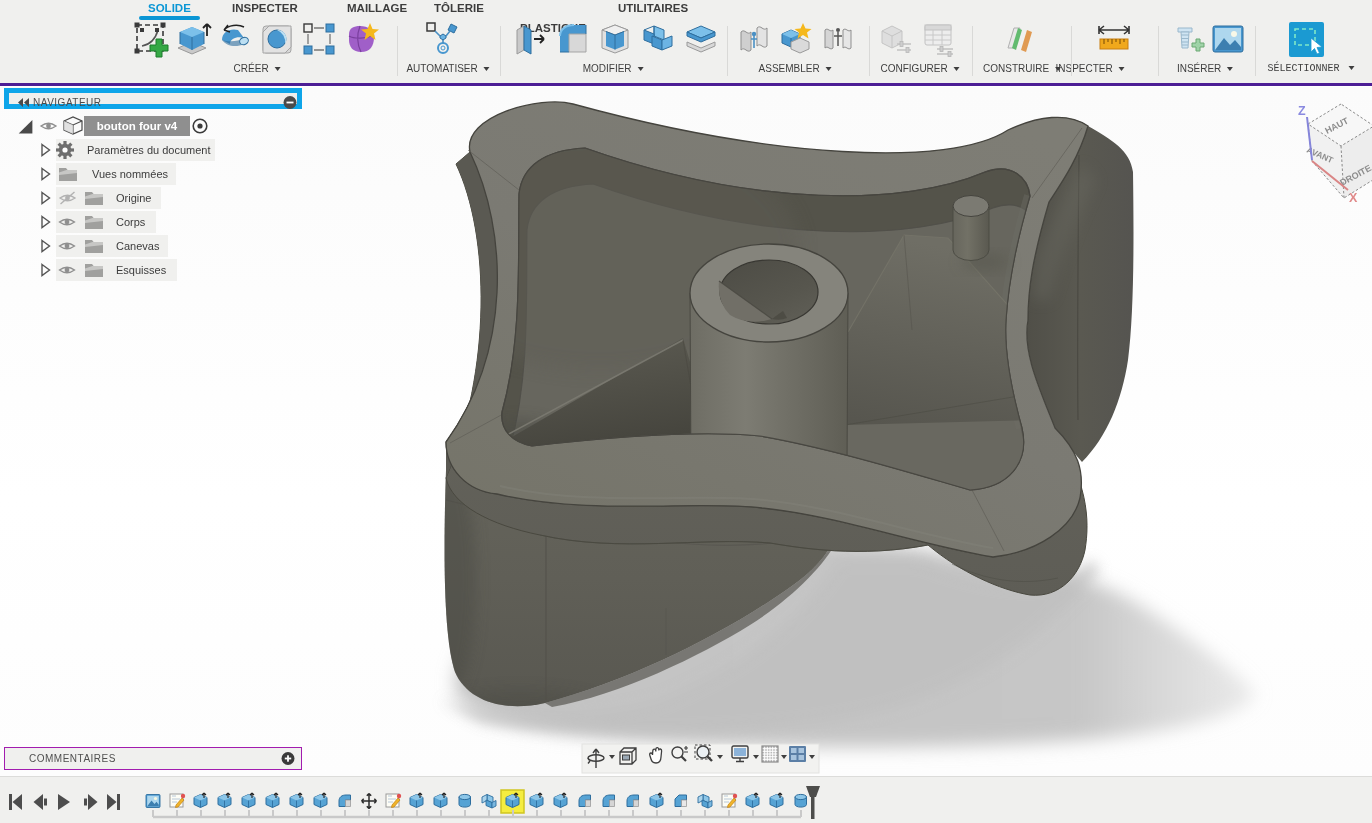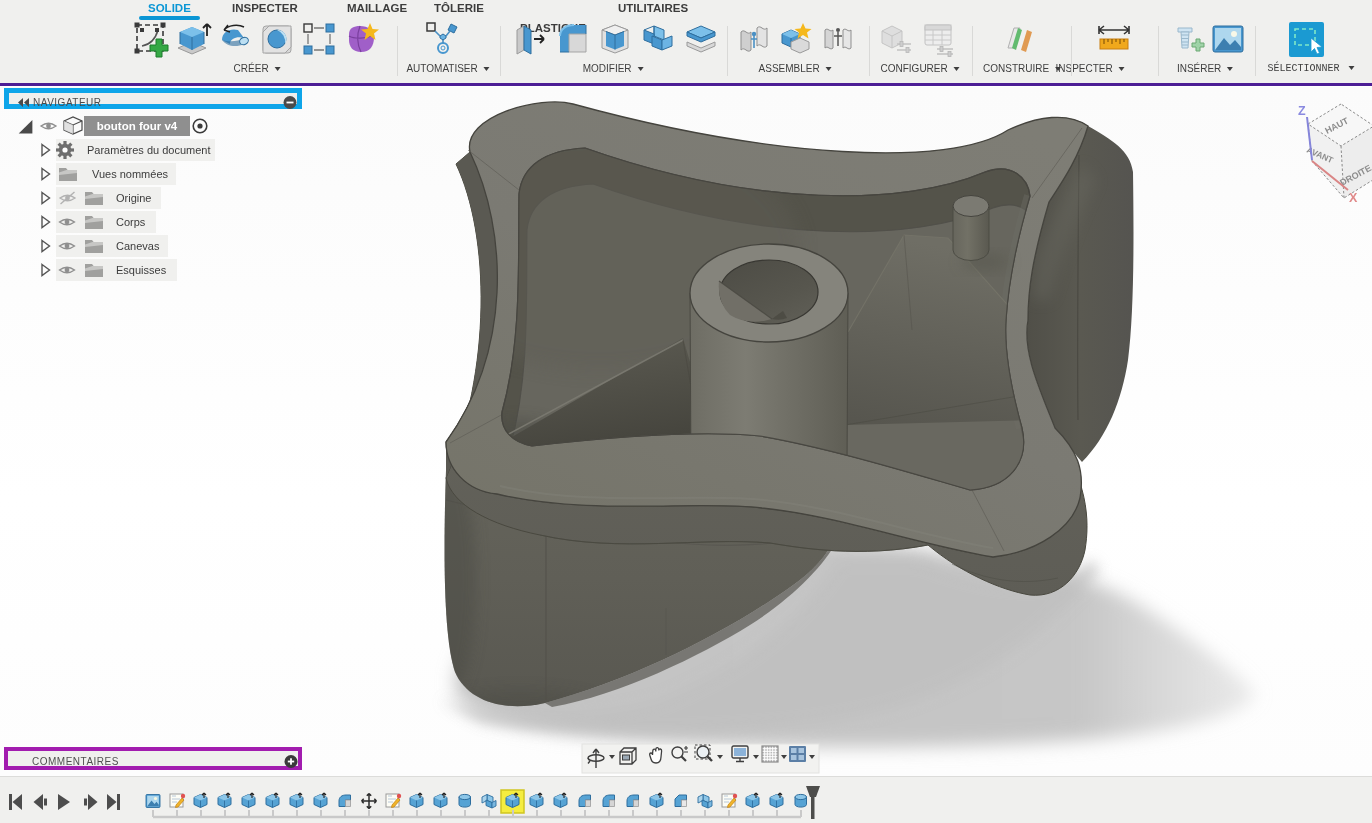--- a/index.html
+++ b/index.html
@@ -10,21 +10,21 @@
 .tab { position:absolute; top:2px; height:15px; font-size:11.5px; font-weight:bold; color:#3c3c3c; }
 .tab.active { color:#0a96d5; }
 #tabline { position:absolute; left:139px; top:16px; width:61px; height:4px; background:#0a96d5; border-radius:2px; }
 #conception { position:absolute; left:11px; top:11px; width:108px; height:55px; background:#f6f6f4; border:1px solid #d2d2d0; border-radius:4px; color:#3f3f3f; font-size:11px; font-weight:bold; text-align:center; line-height:53px; }
 .glabel { position:absolute; top:63px; font-size:10px; color:#3e3e3e; white-space:nowrap; transform:translateX(-50%); }
 .caret { display:inline-block; width:0; height:0; border-left:3.5px solid transparent; border-right:3.5px solid transparent; border-top:4px solid #3e3e3e; margin-left:3px; margin-bottom:1px; }
 .gdiv { position:absolute; top:26px; width:1px; height:50px; background:#d9d9d7; }
 
 #navheader { position:absolute; left:4px; top:88px; width:298px; height:21px; background:#efefed; border:5px solid #0ea5e9; font-size:10px; color:#4a4a4a; letter-spacing:0.5px; line-height:19px; }
 
-#comments { position:absolute; left:4px; top:747px; width:298px; height:23px; background:#f0f0ee; border:4px solid #a21caf; font-size:10px; color:#4f4f4f; letter-spacing:0.5px; line-height:21px; }
+#comments { position:absolute; left:4px; top:747px; width:298px; height:23px; background:#f0f0ee; border:1px solid #a21caf; font-size:10px; color:#4f4f4f; letter-spacing:0.5px; line-height:21px; }
 
 #timeline { position:absolute; left:0; top:776px; width:1372px; height:47px; background:#f0f0ee; border-top:1px solid #dcdcda; }
 </style>
 </head>
 <body>
 <div id="app">
 <div id="canvas-bg" style="position:absolute;left:0;top:87px;width:1372px;height:689px;background:linear-gradient(180deg,#fbfbfb 0%,#ffffff 60%,#fdfdfd 100%);"></div>
 <svg id="scene" style="position:absolute;left:0;top:87px;" width="1372" height="689" viewBox="0 87 1372 689">
 <defs>
  <path id="innerp" d="M 585,148 C 755,208 905,206 985,172 C 1012,162 1028,178 1030,196 C 1014,250 1008,288 1006,320 C 1004,352 1012,392 1022,428 C 1030,463 1008,488 970,490 C 914,474 830,448 760,436 C 700,430 620,436 532,446 C 512,442 500,430 502,412 C 522,340 518,262 519,194 C 522,166 545,150 585,148 Z"></path>

